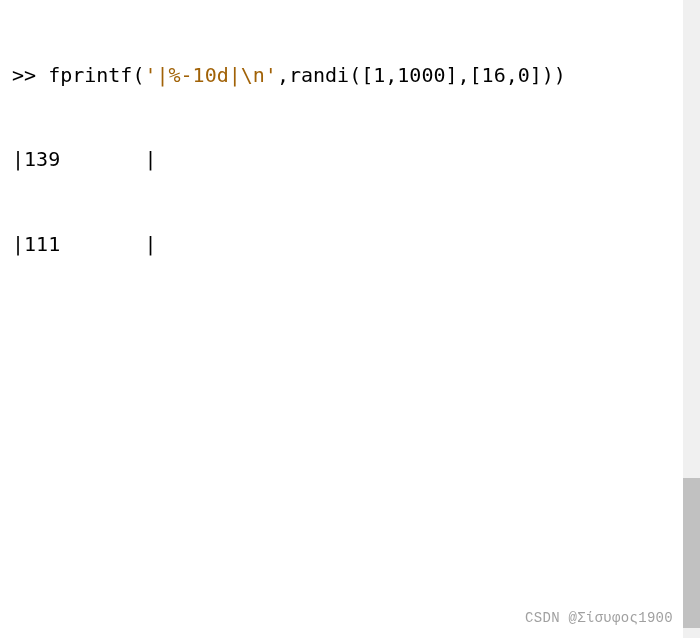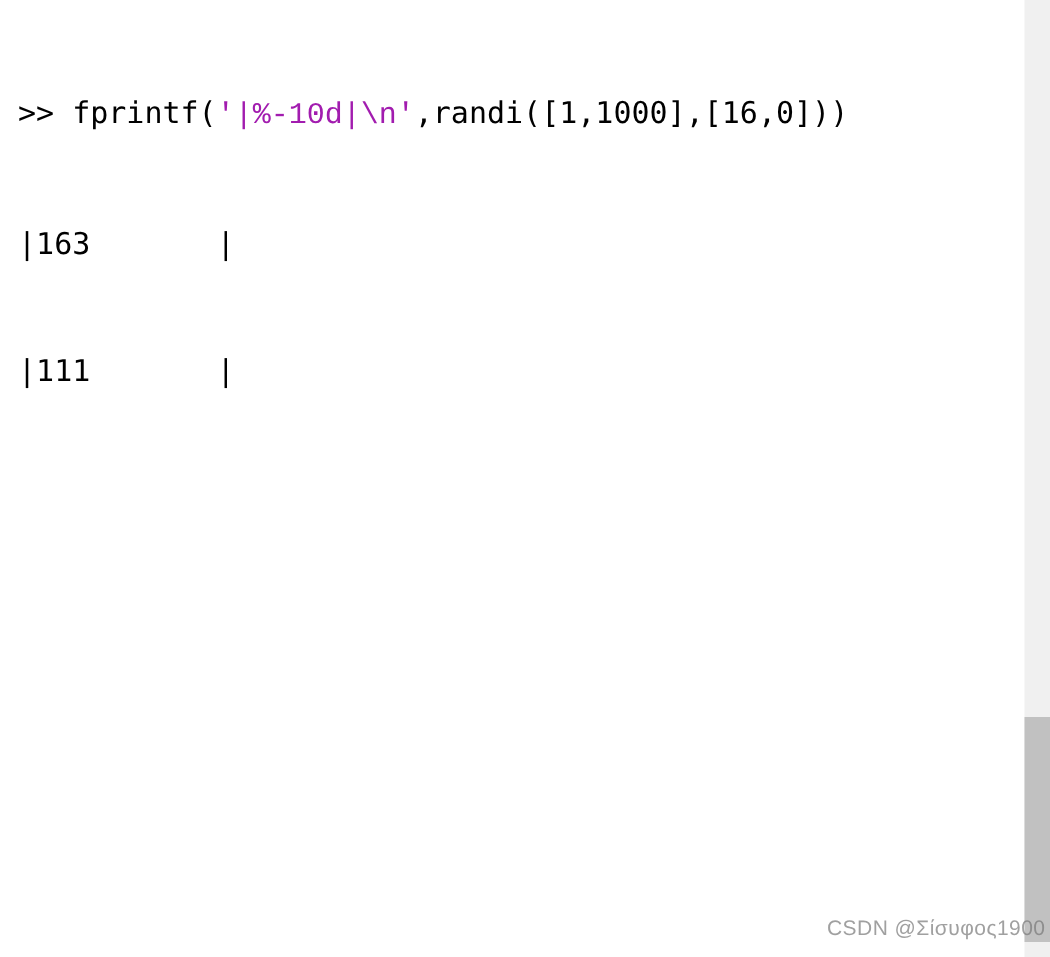--- a/index.html
+++ b/index.html
@@ -13,55 +13,55 @@
     line-height: 28.3px;
     color: #000000;
     overflow: hidden;
     position: relative;
   }
   .console {
     padding: 4px 0 0 12px;
     white-space: pre;
   }
   .prompt { color: #000000; }
-  .str { color: #a21caf; font-family: Liberation Mono, monospace; }
+  .str { color: #a16207; }
   .line { display: block; }
   .scrollbar-track {
     position: absolute;
     right: 0;
     top: 0;
     width: 17px;
     height: 638px;
     background: #f0f0f0;
   }
   .scrollbar-thumb {
     position: absolute;
     right: 0;
     width: 17px;
     top: 478px;
     height: 150px;
     background: #c1c1c1;
   }
   .watermark {
     position: absolute;
-    right: 3px;
+    right: 27px;
     bottom: 6px;
-    font-family: Liberation Sans, sans-serif;
+    font-family: Liberation Mono, monospace;
     font-size: 14px;
     color: rgba(120,120,120,0.7);
     letter-spacing: 0.3px;
     margin-left: 44px;
   }
 </style>
 </head>
 <body>
 
 <div class="console">
   <span class="line"><span class="prompt">&gt;&gt; </span><span>fprintf(</span><span class="str">'|%-10d|\n'</span><span>,</span><span>randi([1,1000],[16,0]))</span></span>
-  <span class="line">|<span>163</span><span>       </span>|</span>
+  <span class="line">|<span>139</span><span>       </span>|</span>
   <span class="line">|<span>111</span><span>       </span>|</span>
   
   
   
   
   
   
   
   
   

